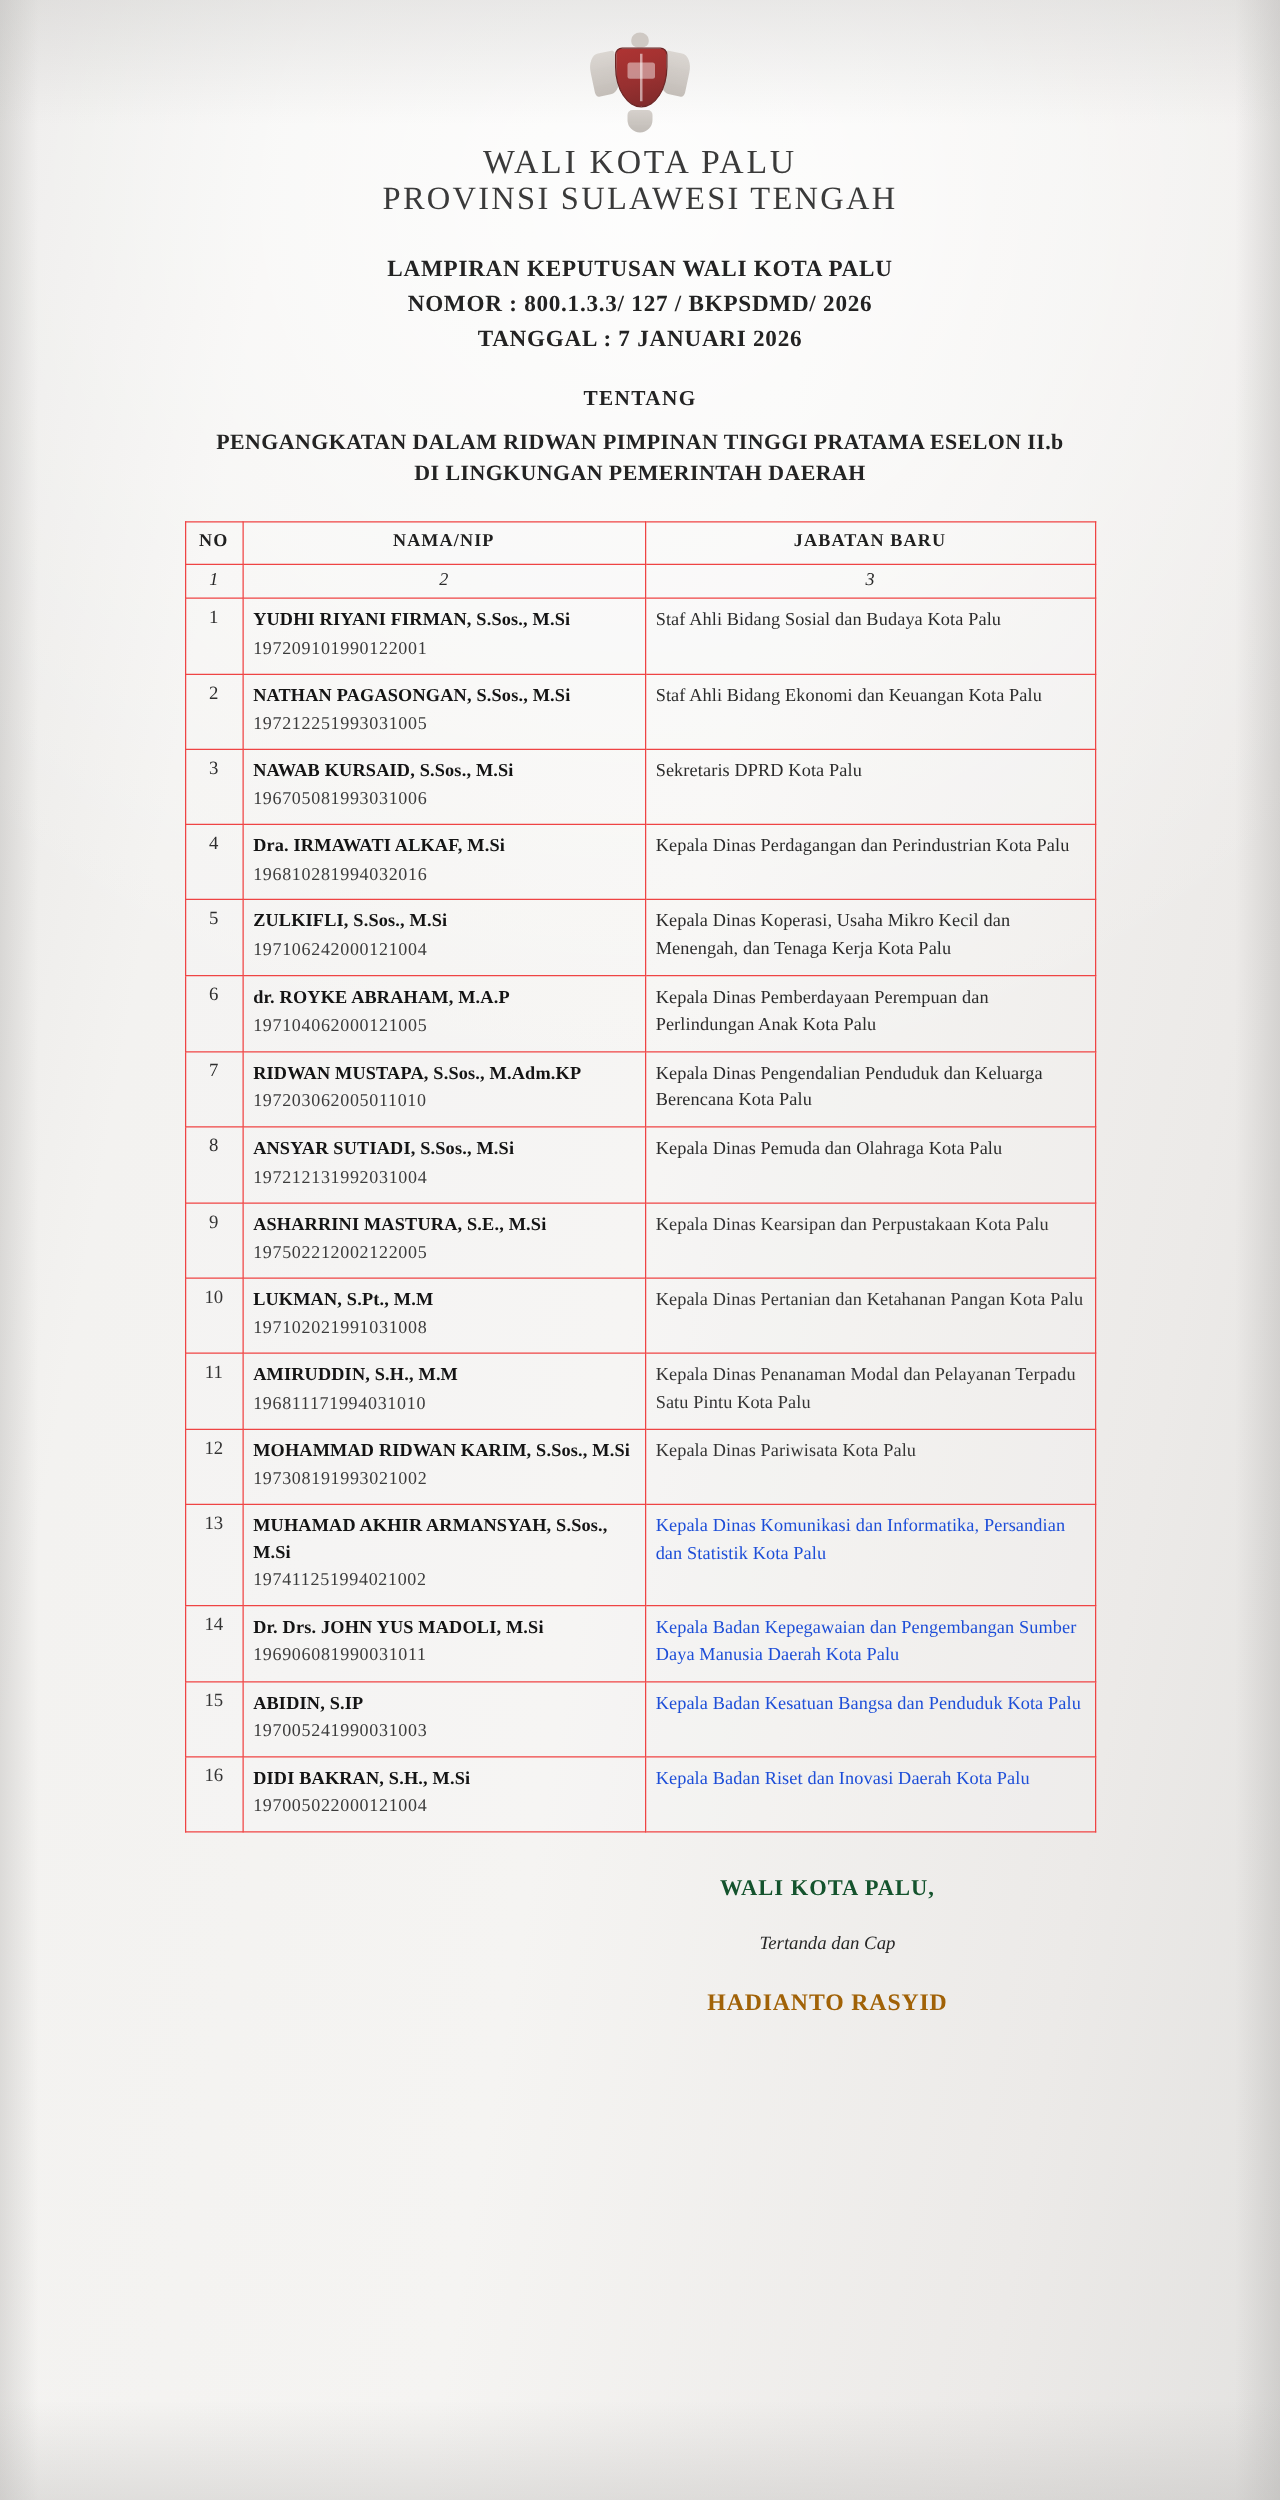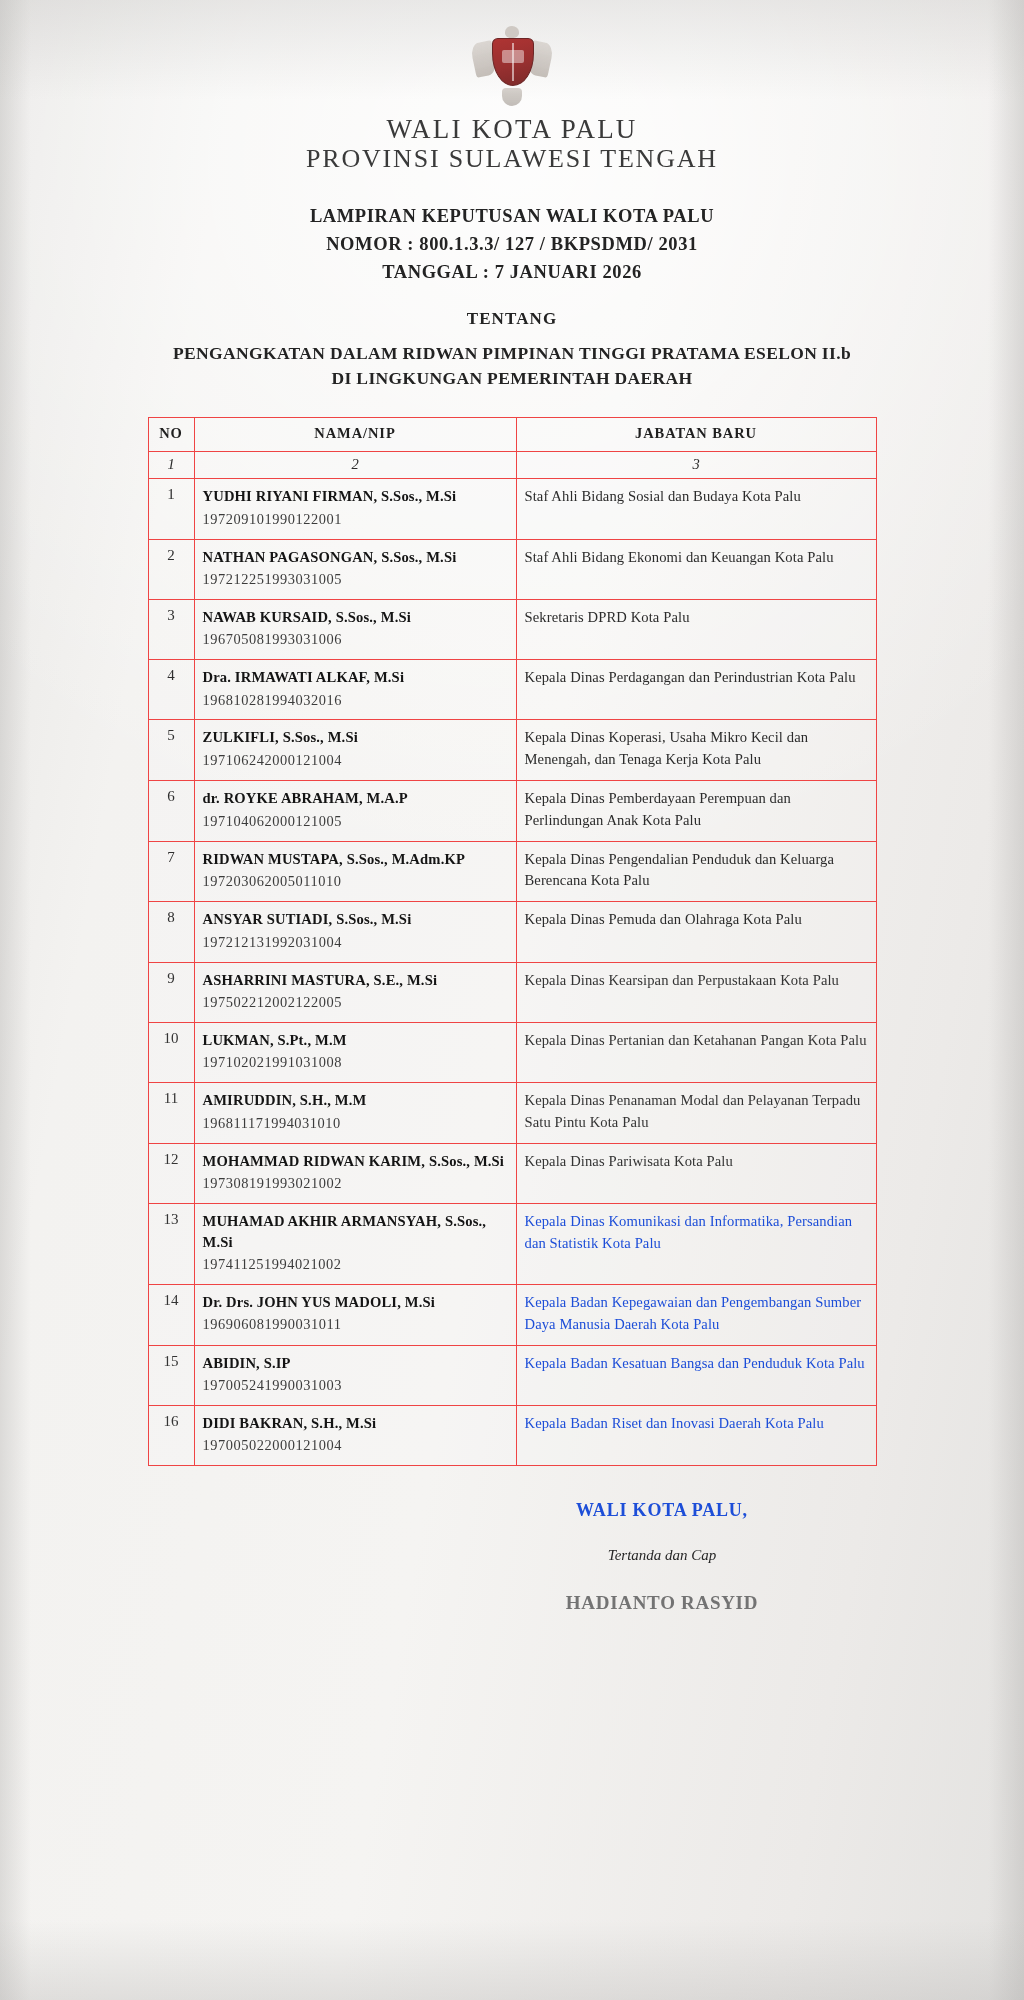--- a/index.html
+++ b/index.html
@@ -232,34 +232,34 @@
   
   .sign {
     margin-top: 34px;
     text-align: center;
     padding-left: 300px;
   }
   .sign .who {
     font-weight: bold;
     font-size: 18px;
     letter-spacing: 0.8px;
-    color: #1d4ed8;
+    color: #14532d;
   }
   .sign .tertanda {
     margin-top: 26px;
     font-style: italic;
     font-size: 15px;
     color: #262626;
   }
   .sign .name {
     margin-top: 28px;
     font-weight: bold;
     font-size: 19px;
     letter-spacing: 0.7px;
-    color: #737373;
+    color: #a16207;
   }
 </style>
 </head>
 <body>
 
 <div class="paper"></div>
 
 <div class="page">
 
   <div class="emblem-wrap">
@@ -272,21 +272,21 @@
     </div>
   </div>
 
   <div class="org-title">
     <div class="line1">WALI KOTA PALU</div>
     <div class="line2">PROVINSI SULAWESI TENGAH</div>
   </div>
 
   <div class="ref-block">
     <div>LAMPIRAN KEPUTUSAN WALI KOTA PALU</div>
-    <div>NOMOR : 800.1.3.3/ 127 / BKPSDMD/ 2031</div>
+    <div>NOMOR : 800.1.3.3/ 127 / BKPSDMD/ 2026</div>
     <div>TANGGAL : 7 JANUARI 2026</div>
   </div>
 
   <div class="tentang">TENTANG</div>
 
   <div class="subject">
     <div>PENGANGKATAN DALAM RIDWAN PIMPINAN TINGGI PRATAMA ESELON II.b</div>
     <div>DI LINGKUNGAN PEMERINTAH DAERAH</div>
   </div>
 

